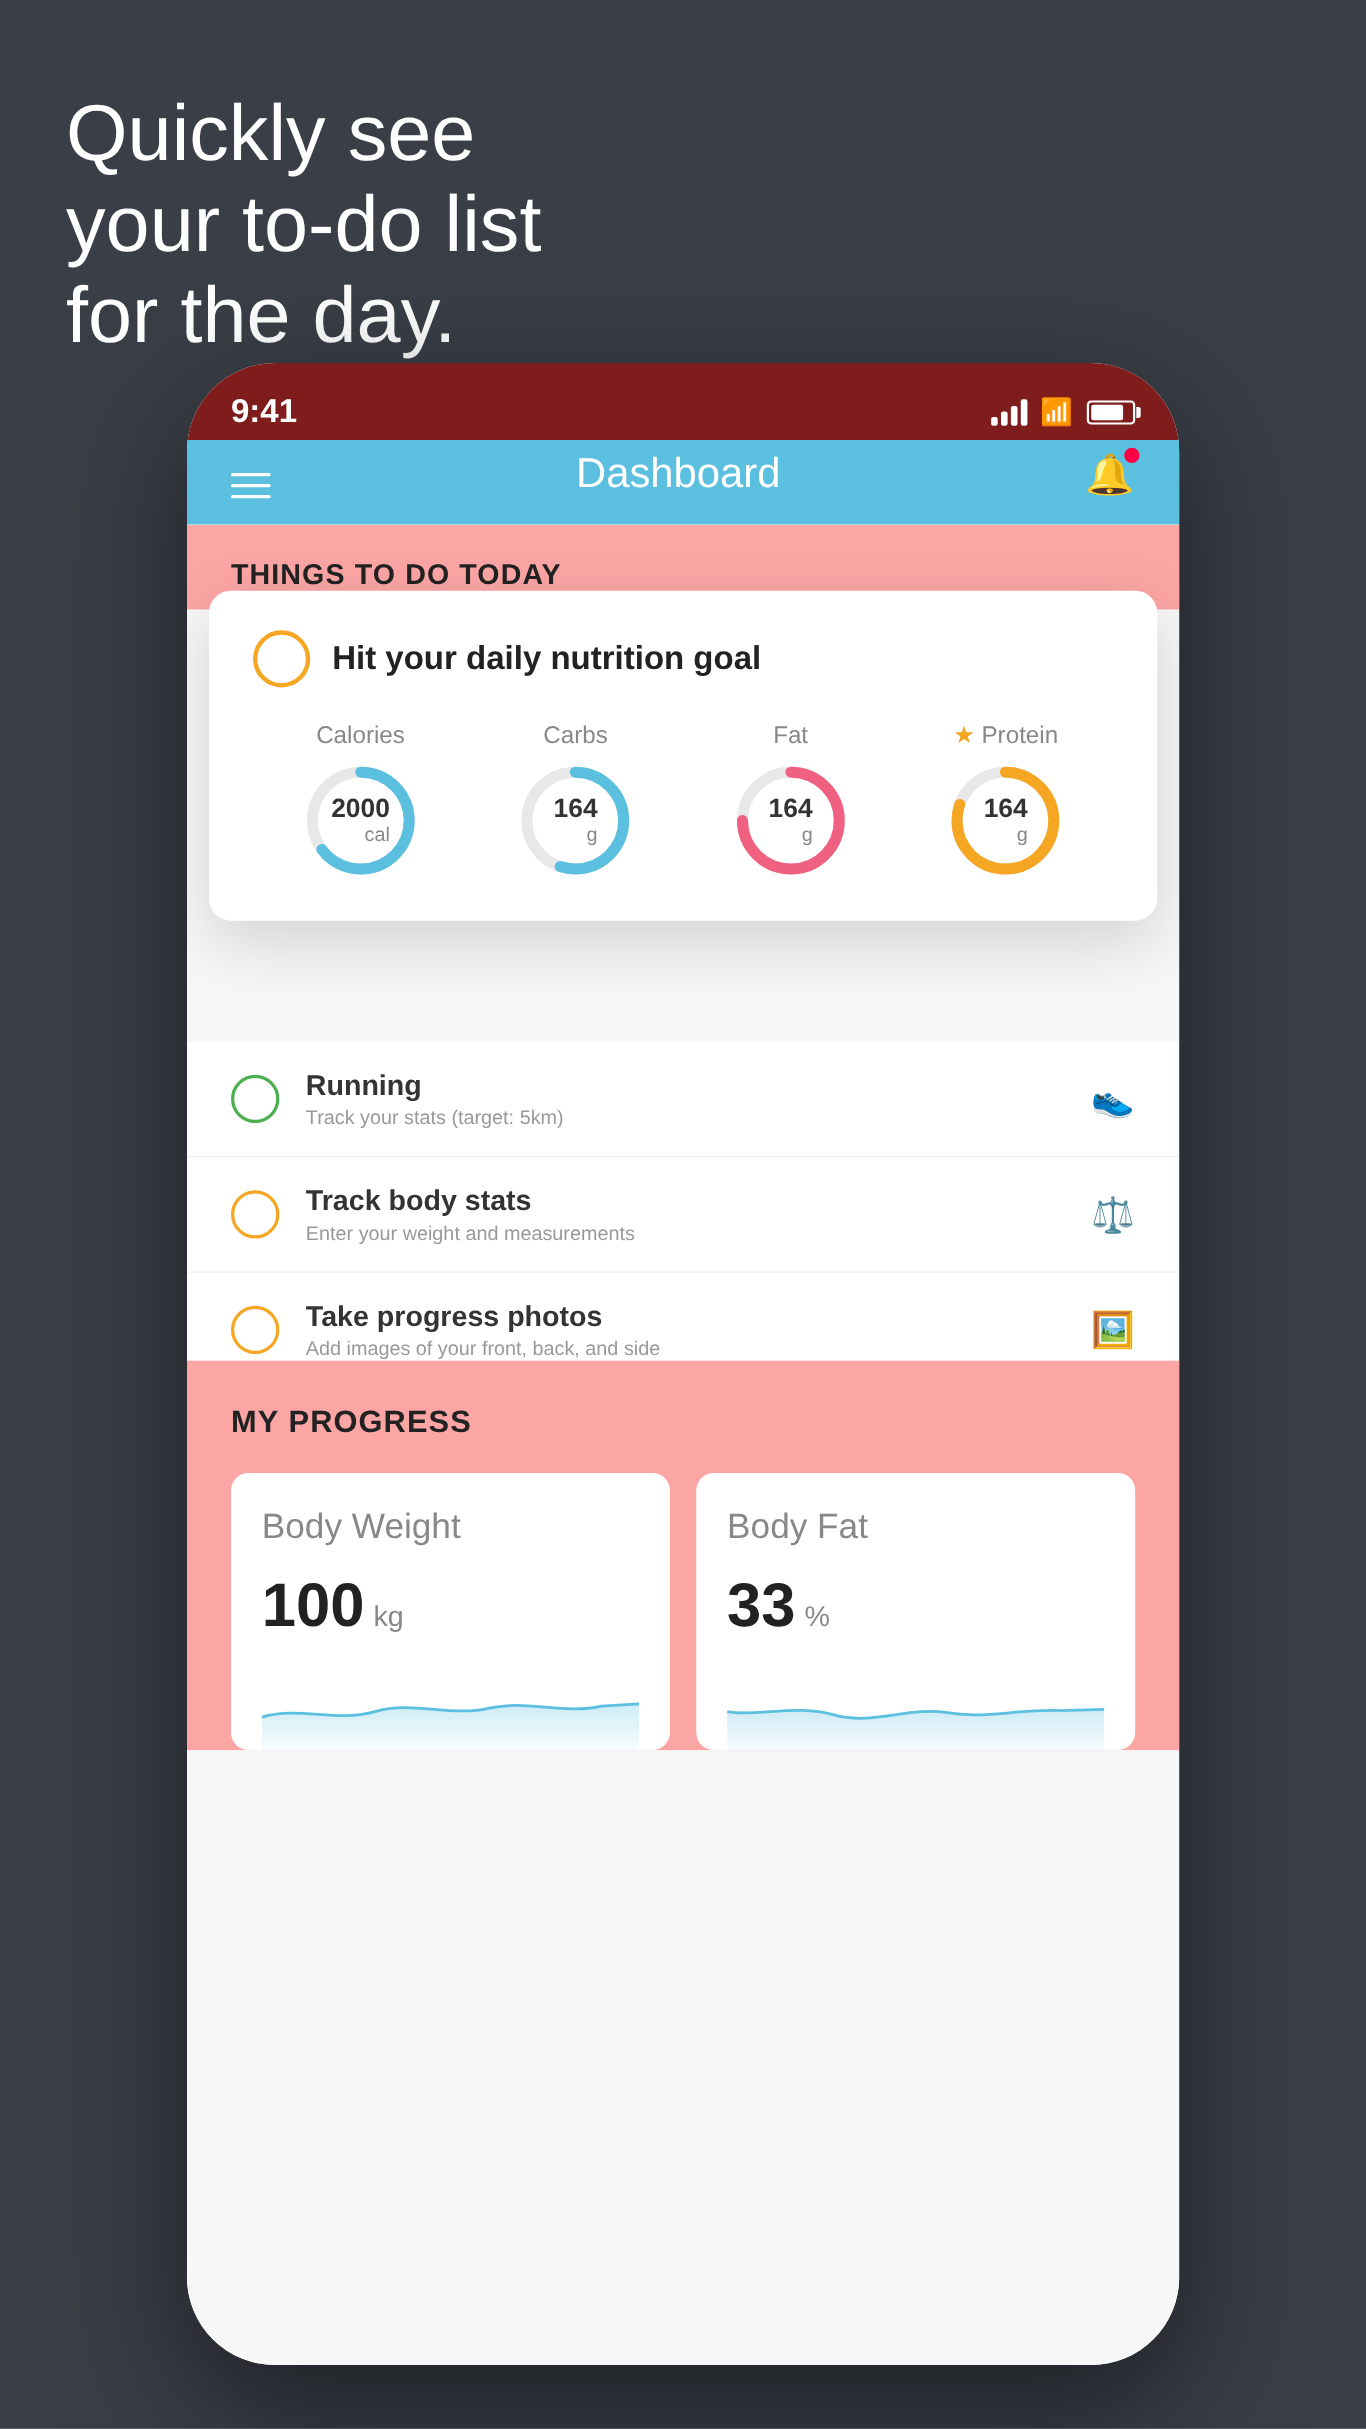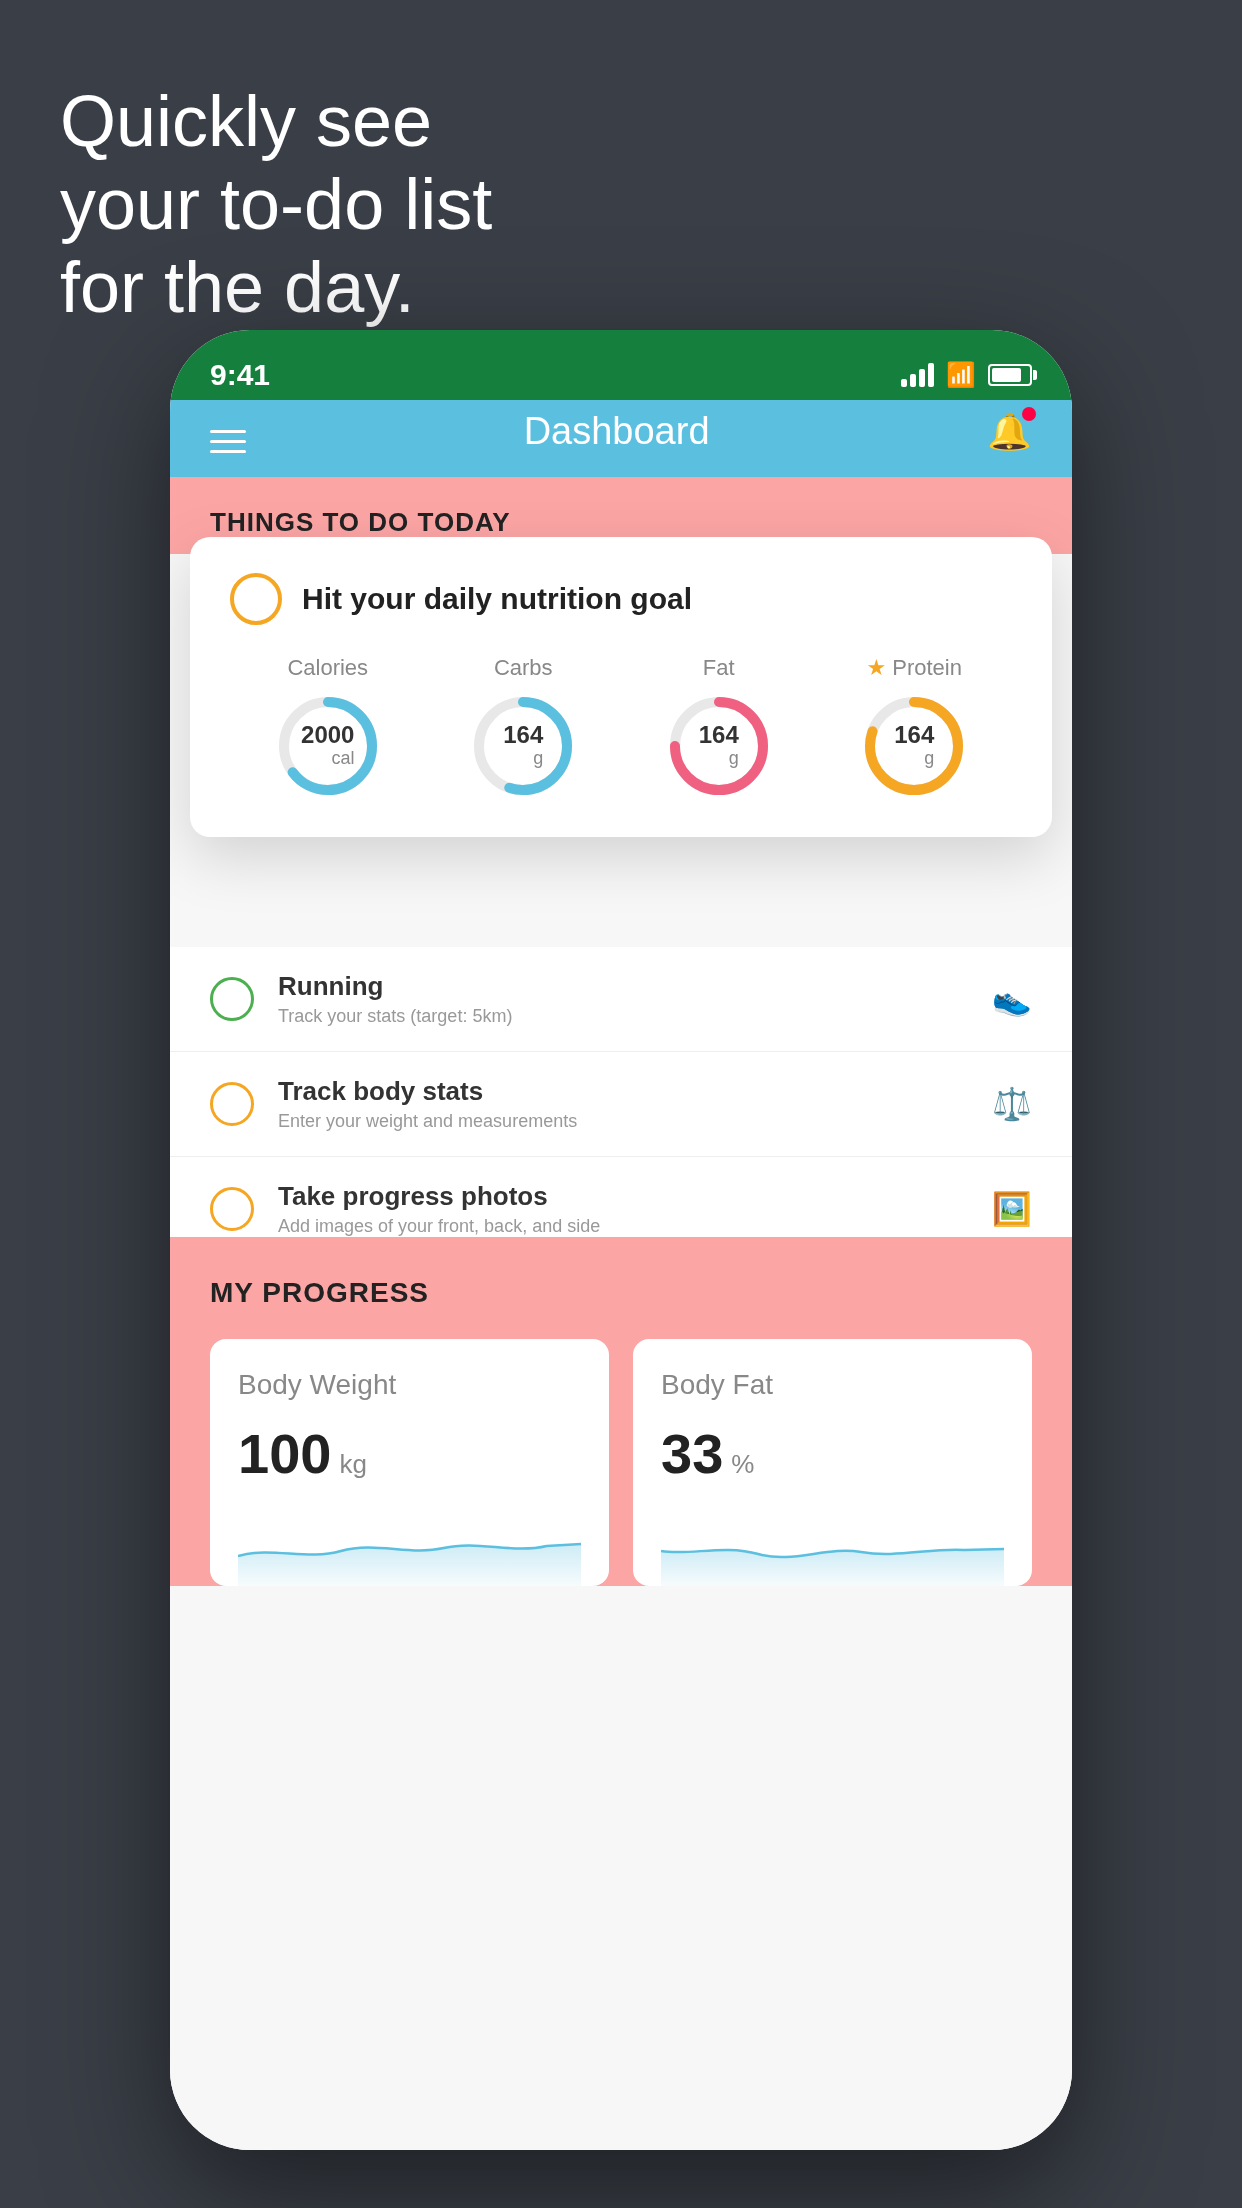--- a/index.html
+++ b/index.html
@@ -43,21 +43,21 @@
       border-radius: 80px;
       overflow: hidden;
       box-shadow: 0 40px 120px rgba(0,0,0,0.5);
       position: relative;
       display: flex;
       flex-direction: column;
     }
 
     
     .status-bar {
-      background: #15803d;
+      background: #7f1d1d;
       padding: 20px 40px 0 40px;
       display: flex;
       justify-content: space-between;
       align-items: center;
       height: 70px;
       flex-shrink: 0;
     }
 
     .status-time {
       color: #ffffff;
@@ -346,21 +346,21 @@
 
     .progress-card {
       flex: 1;
       background: #fff;
       border-radius: 16px;
       padding: 30px 28px 0 28px;
       overflow: hidden;
     }
 
     .progress-card-title {
-      font-size: 28px;
+      font-size: 32px;
       color: #888;
       margin-bottom: 20px;
     }
 
     .progress-value {
       font-size: 56px;
       font-weight: 700;
       color: #222;
       display: flex;
       align-items: baseline;

